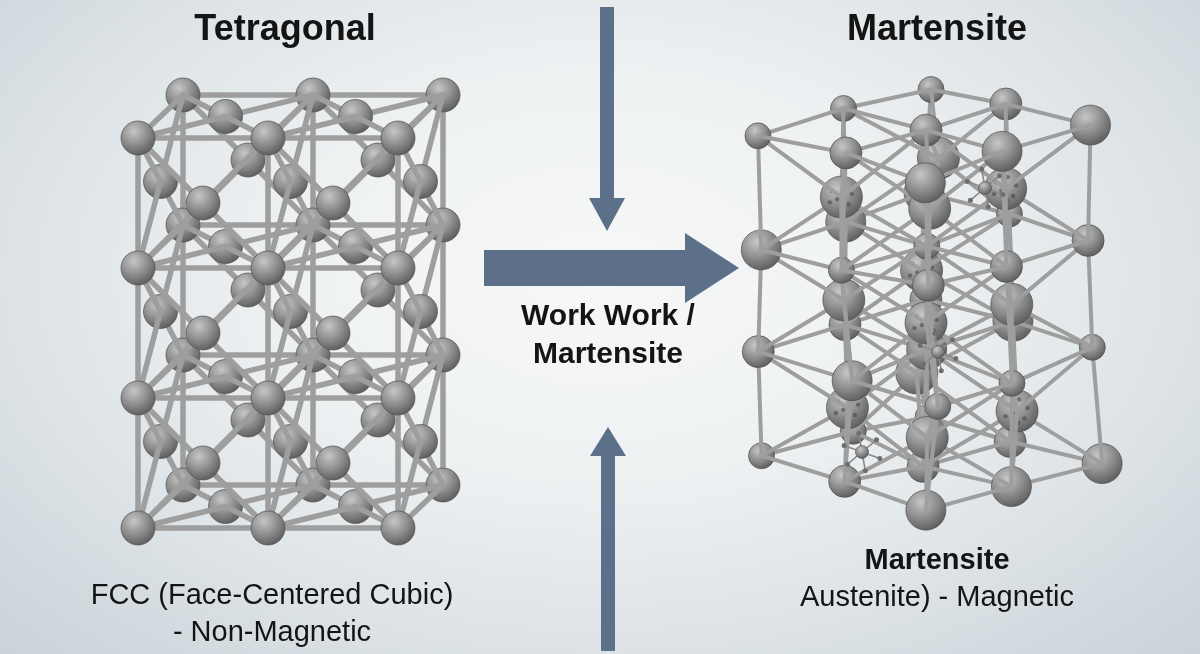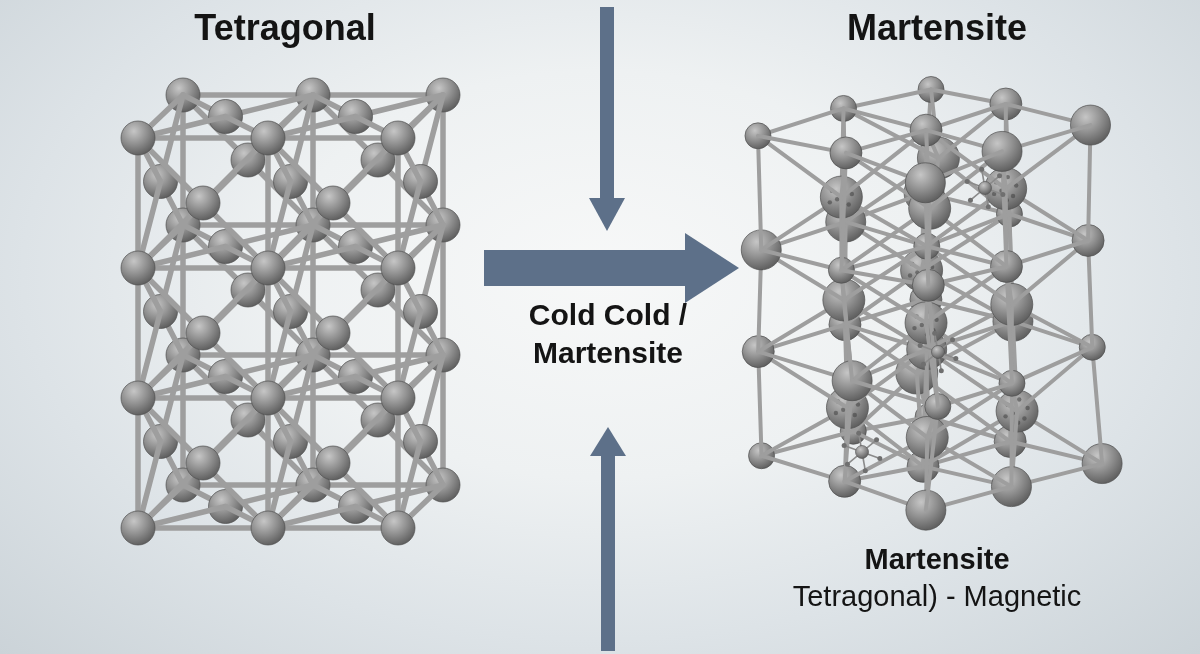--- a/index.html
+++ b/index.html
@@ -564,23 +564,27 @@
       <polygon class="arrow" points="590,456 626,456 608,427" fill="#5d7089"></polygon>
       <rect class="arrow" x="601" y="455" width="14" height="196" fill="#5d7089"></rect>
     </g>
   </svg>
 
   <div class="txt title" style="left:85px;top:8px;">Tetragonal</div>
 
   <div class="txt title" style="left:737px;top:8px;">Martensite</div>
 
   <div class="txt center-label" style="left:408px;top:296px;">
-    <div>Cold Cold /</div>
+    <div>Work Work /</div>
     <div>Martensite</div>
   </div>
 
+  <div class="txt caption" style="left:62px;top:576px;">
+    <div>FCC (Face-Centered Cubic)</div>
+    <div>- Non-Magnetic</div>
+  </div>
 
   <div class="txt caption" style="left:727px;top:541px;">
     <div class="bold-line">Martensite</div>
-    <div>Tetragonal) - Magnetic</div>
+    <div>Austenite) - Magnetic</div>
   </div>
 
 </div>
 
 </body></html>

